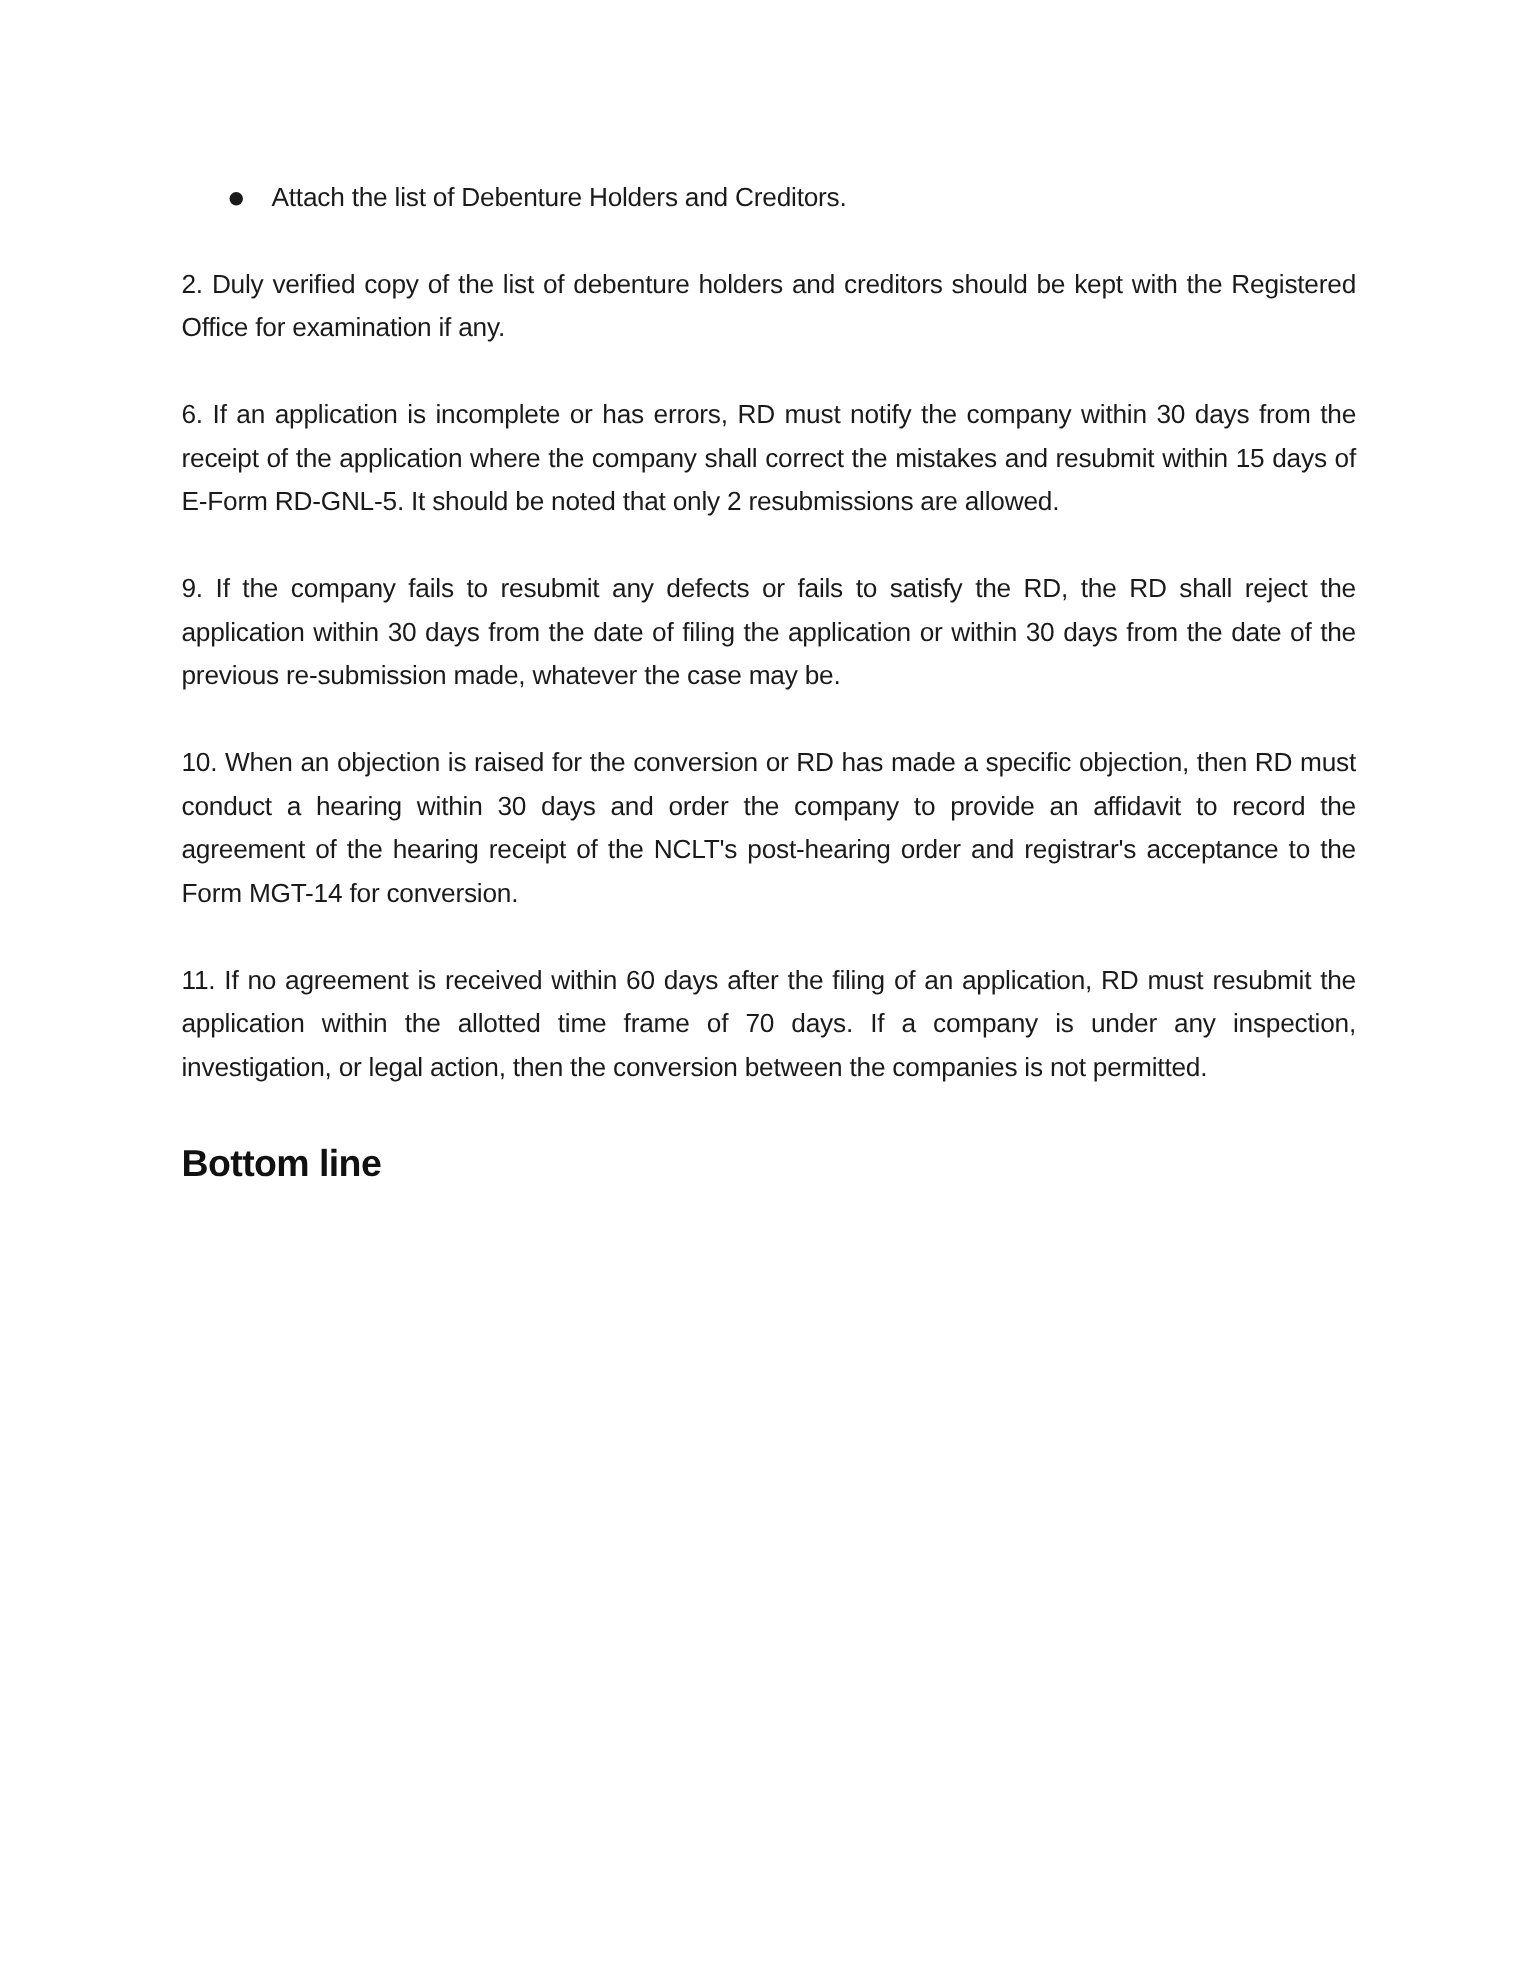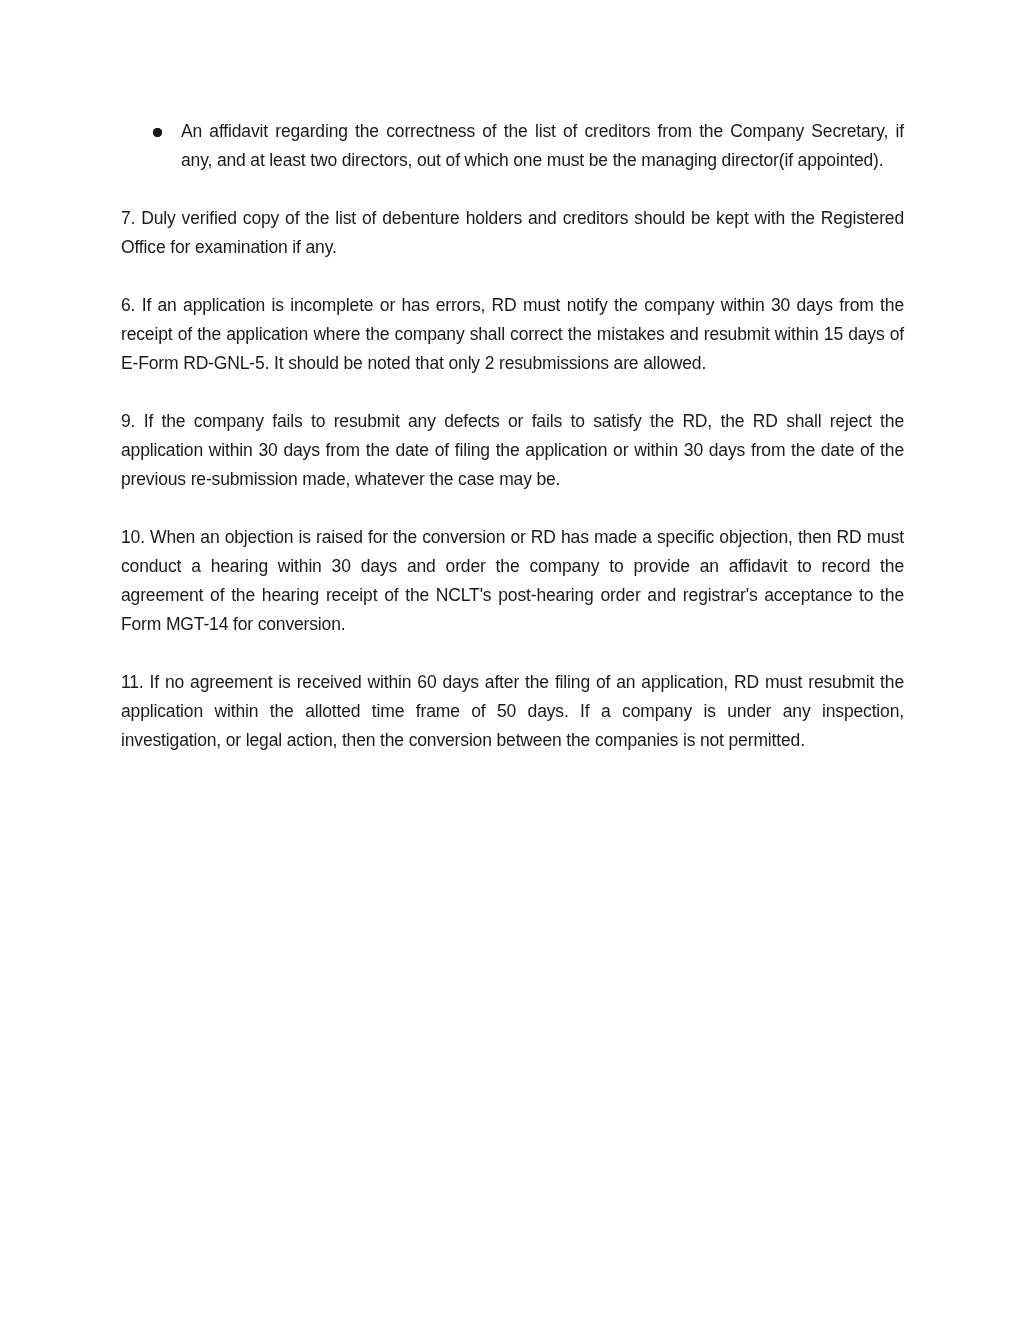--- a/index.html
+++ b/index.html
@@ -60,27 +60,25 @@
   }
 </style>
 </head>
 <body>
 
 <div class="page">
 
   <ul class="bullets">
     <li>
       <span class="dot"></span>
-    </li>
-    <li>
-      <span class="dot"></span>
-      <span>An affidavit regarding the correctness of the list of creditors from the Company Secretary, if any, and at least two directors, out of which one must be the managing director(if appointed).</span>
+      <span>Attach the list of Debenture Holders and Creditors.</span>
     </li>
   </ul>
 
-  <p class="para">7. Duly verified copy of the list of debenture holders and creditors should be kept with the Registered Office for examination if any.</p>
+  <p class="para">2. Duly verified copy of the list of debenture holders and creditors should be kept with the Registered Office for examination if any.</p>
   <p class="para">6. If an application is incomplete or has errors, RD must notify the company within 30 days from the receipt of the application where the company shall correct the mistakes and resubmit within 15 days of E-Form RD-GNL-5. It should be noted that only 2 resubmissions are allowed.</p>
   <p class="para">9. If the company fails to resubmit any defects or fails to satisfy the RD, the RD shall reject the application within 30 days from the date of filing the application or within 30 days from the date of the previous re-submission made, whatever the case may be.</p>
   <p class="para">10. When an objection is raised for the conversion or RD has made a specific objection, then RD must conduct a hearing within 30 days and order the company to provide an affidavit to record the agreement of the hearing receipt of the NCLT's post-hearing order and registrar's acceptance to the Form MGT-14 for conversion.</p>
-  <p class="para">11. If no agreement is received within 60 days after the filing of an application, RD must resubmit the application within the allotted time frame of 50 days. If a company is under any inspection, investigation, or legal action, then the conversion between the companies is not permitted.</p>
+  <p class="para">11. If no agreement is received within 60 days after the filing of an application, RD must resubmit the application within the allotted time frame of 70 days. If a company is under any inspection, investigation, or legal action, then the conversion between the companies is not permitted.</p>
 
+  <h2 class="heading">Bottom line</h2>
 
 </div>
 
 </body></html>

